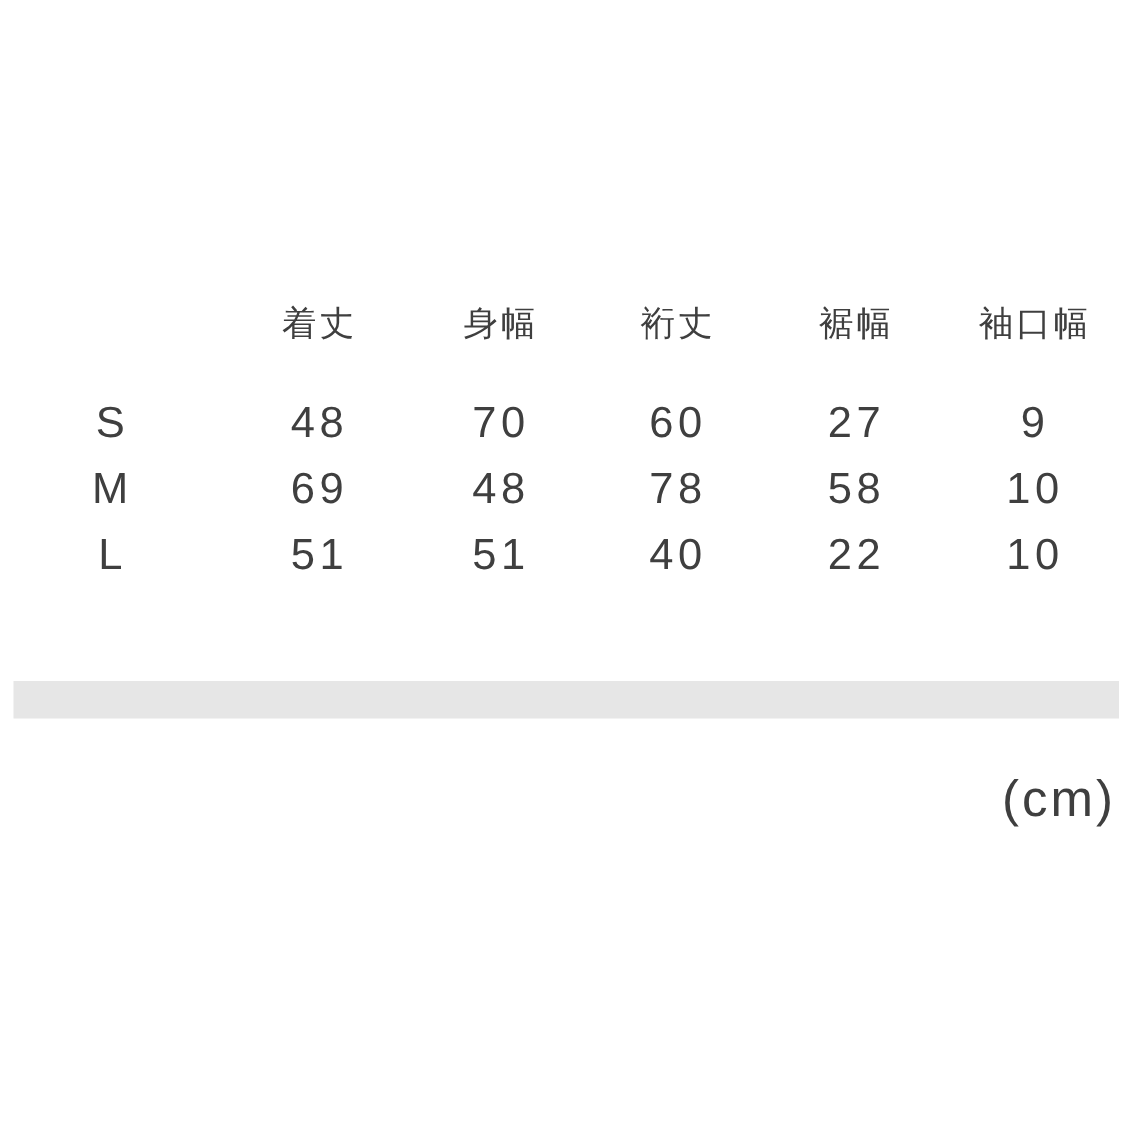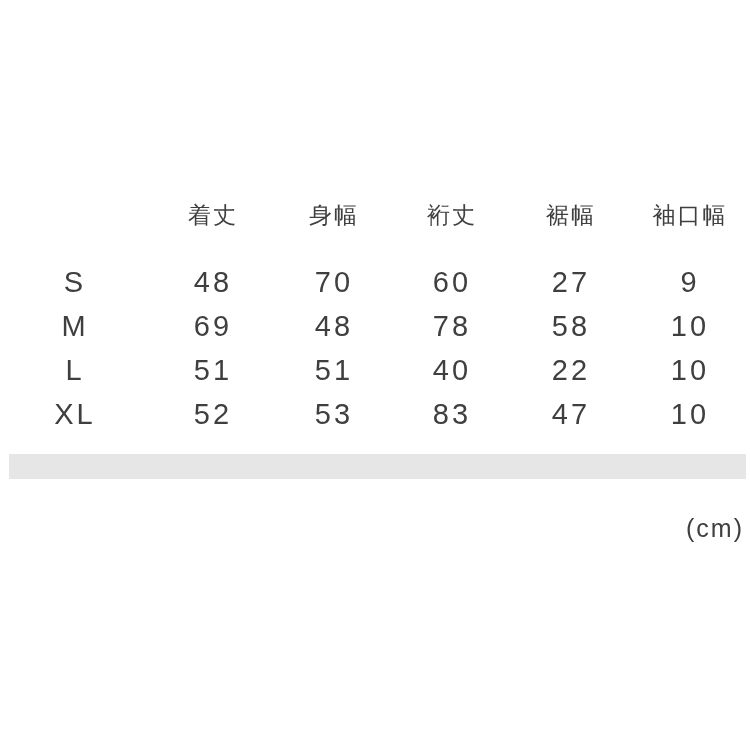--- a/index.html
+++ b/index.html
@@ -65,21 +65,21 @@
     left: 9px;
     top: 454px;
     width: 737px;
     height: 25px;
     background: #e6e6e6;
   }
   .unit {
     position: absolute;
     top: 514px;
     right: 6px;
-    font-size: 25px;
+    font-size: 34px;
     letter-spacing: 2px;
     color: #3f3f3f;
   }
 </style>
 </head>
 <body>
 
 <div class="stage">
 
   <table class="size-table">
@@ -122,28 +122,20 @@
         <td>10</td>
       </tr>
       <tr class="data-row">
         <td>L</td>
         <td>51</td>
         <td>51</td>
         <td>40</td>
         <td>22</td>
         <td>10</td>
       </tr>
-      <tr class="data-row">
-        <td>XL</td>
-        <td>52</td>
-        <td>53</td>
-        <td>83</td>
-        <td>47</td>
-        <td>10</td>
-      </tr>
     </tbody>
   </table>
 
   <div class="divider"></div>
 
   <div class="unit">(cm)</div>
 
 </div>
 
 </body></html>

